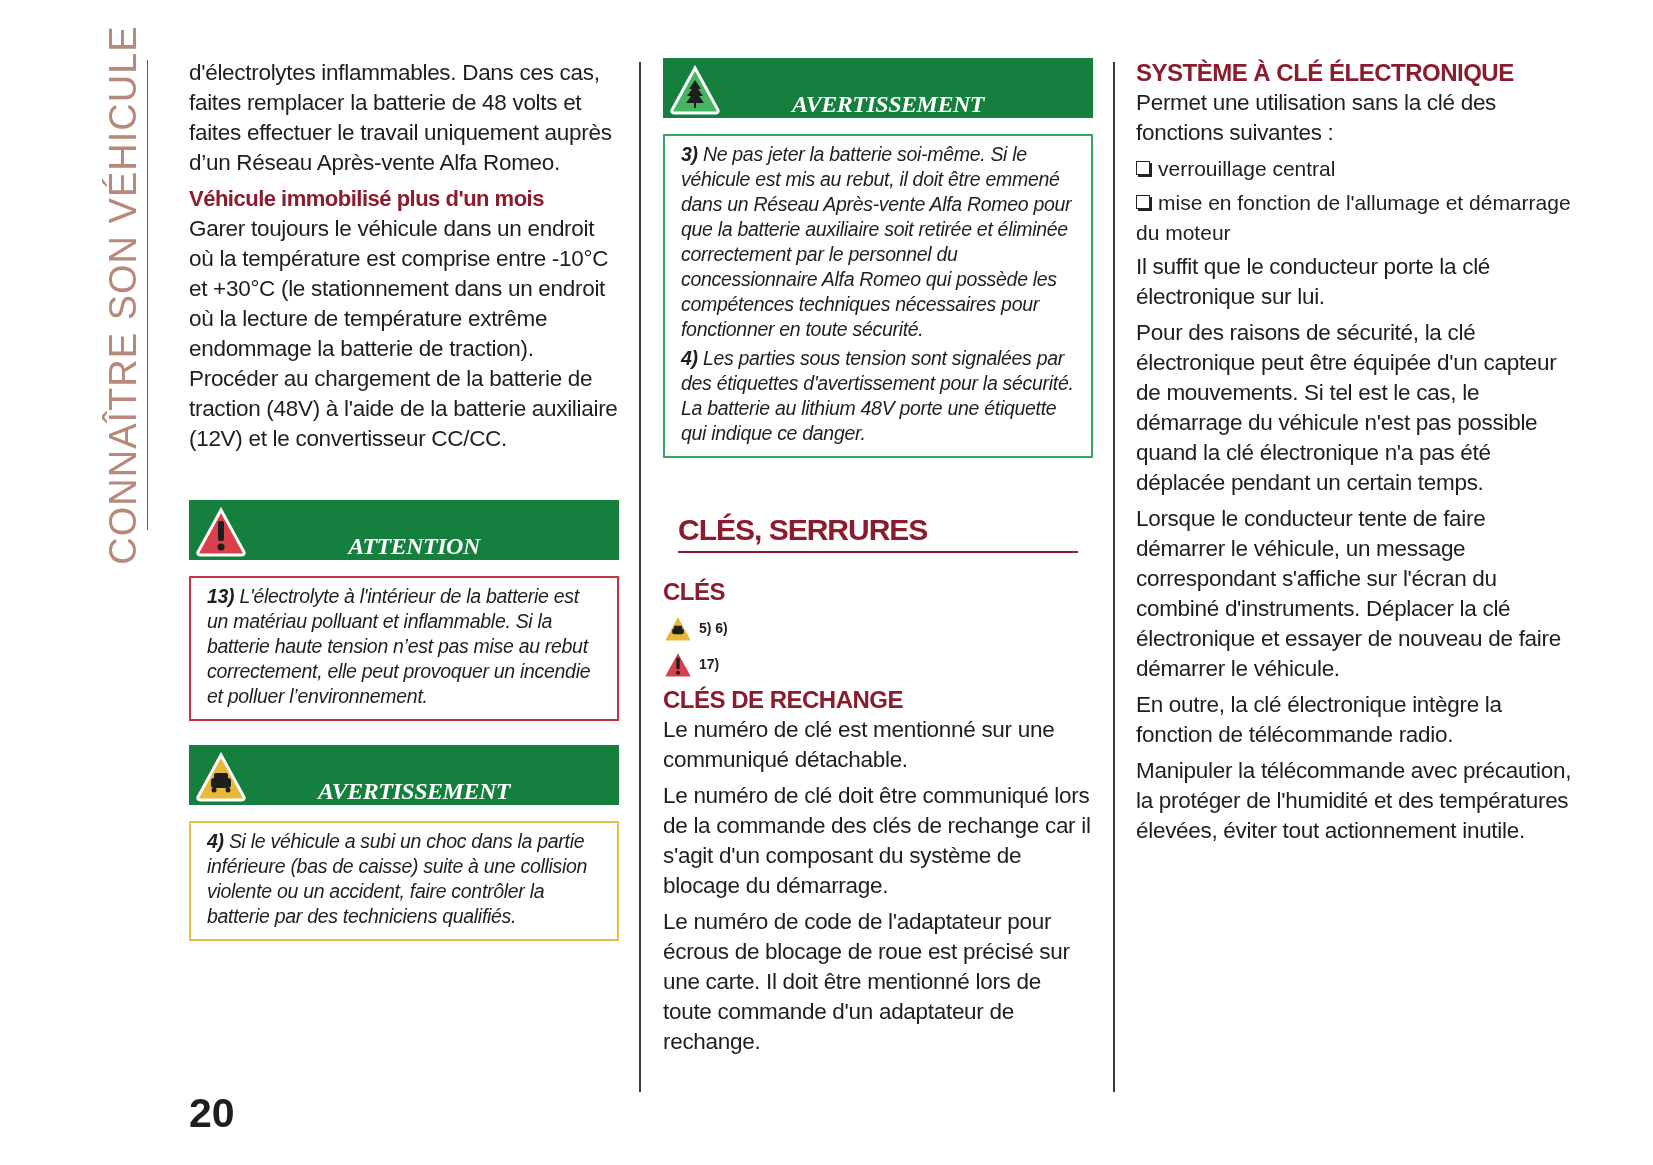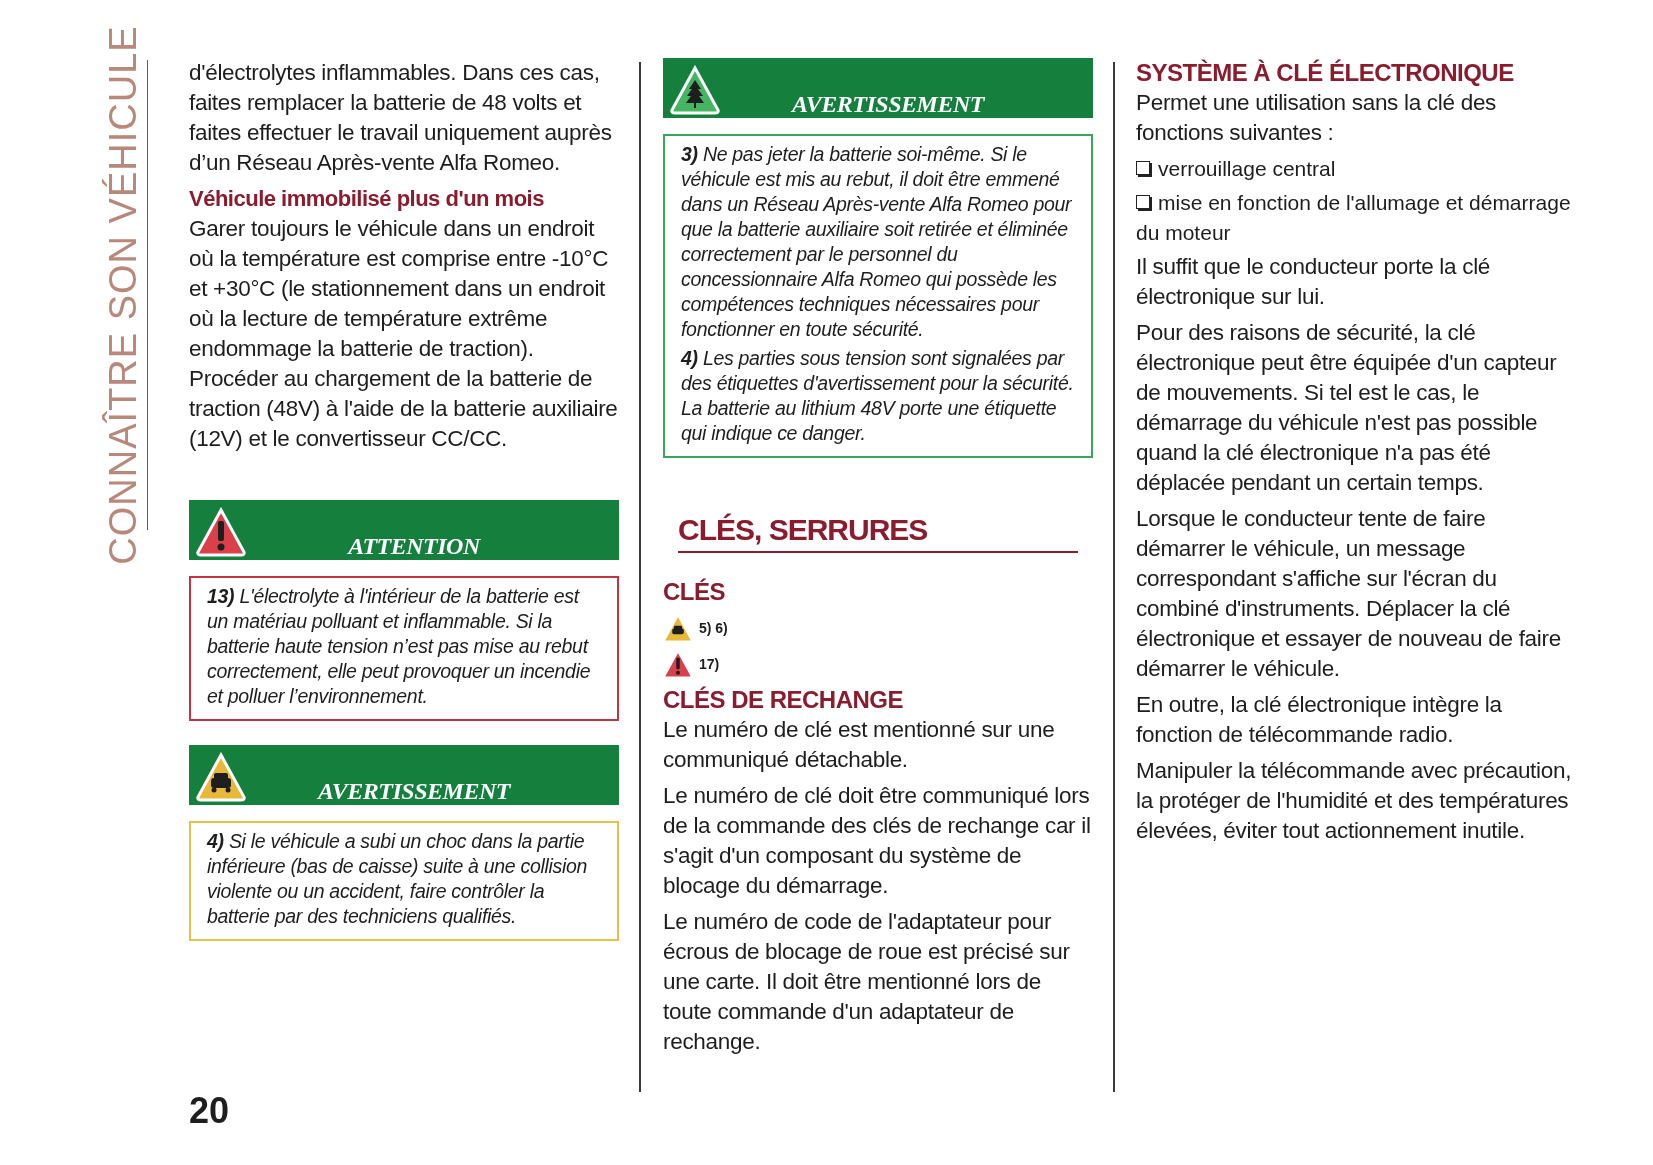--- a/index.html
+++ b/index.html
@@ -26,21 +26,21 @@
   .box { border:2.5px solid; padding:6px 16px; margin-top:16px; }
   .box p { margin:0 0 4px 0; font-style:italic; font-size:19.5px; line-height:25px; letter-spacing:-0.3px; }
   .box b { font-style:italic; }
   .red { border-color:#c0353f; } .yellow { border-color:#e6c14a; } .green { border-color:#3aa65a; }
   .ref { display:flex; align-items:center; margin:6px 0; }
   .ref .small-ico { width:30px; height:30px; margin-right:6px; }
   .ref span { font-weight:bold; font-size:14px; }
   .bullet { margin:0 0 4px 0; font-size:21px; line-height:30px; }
   .bullet .sq { display:inline-block; width:12px; height:12px; border:1.5px solid #222; border-left-width:1.5px;
                 box-shadow:2px 2px 0 #222; margin-right:8px; vertical-align:1px; }
-  .page-number { position:absolute; left:189px; top:1090px; font-size:36px; font-weight:bold; color:#1e1e1e; }
+  .page-number { position:absolute; left:189px; top:1090px; font-size:41px; font-weight:bold; color:#1e1e1e; }
 </style>
 </head>
 <body>
 
 <div class="side-title">
   <span>CONNAÎTRE SON VÉHICULE</span>
 </div>
 <div class="side-rule"></div>
 
 <div class="divider d1"></div>

